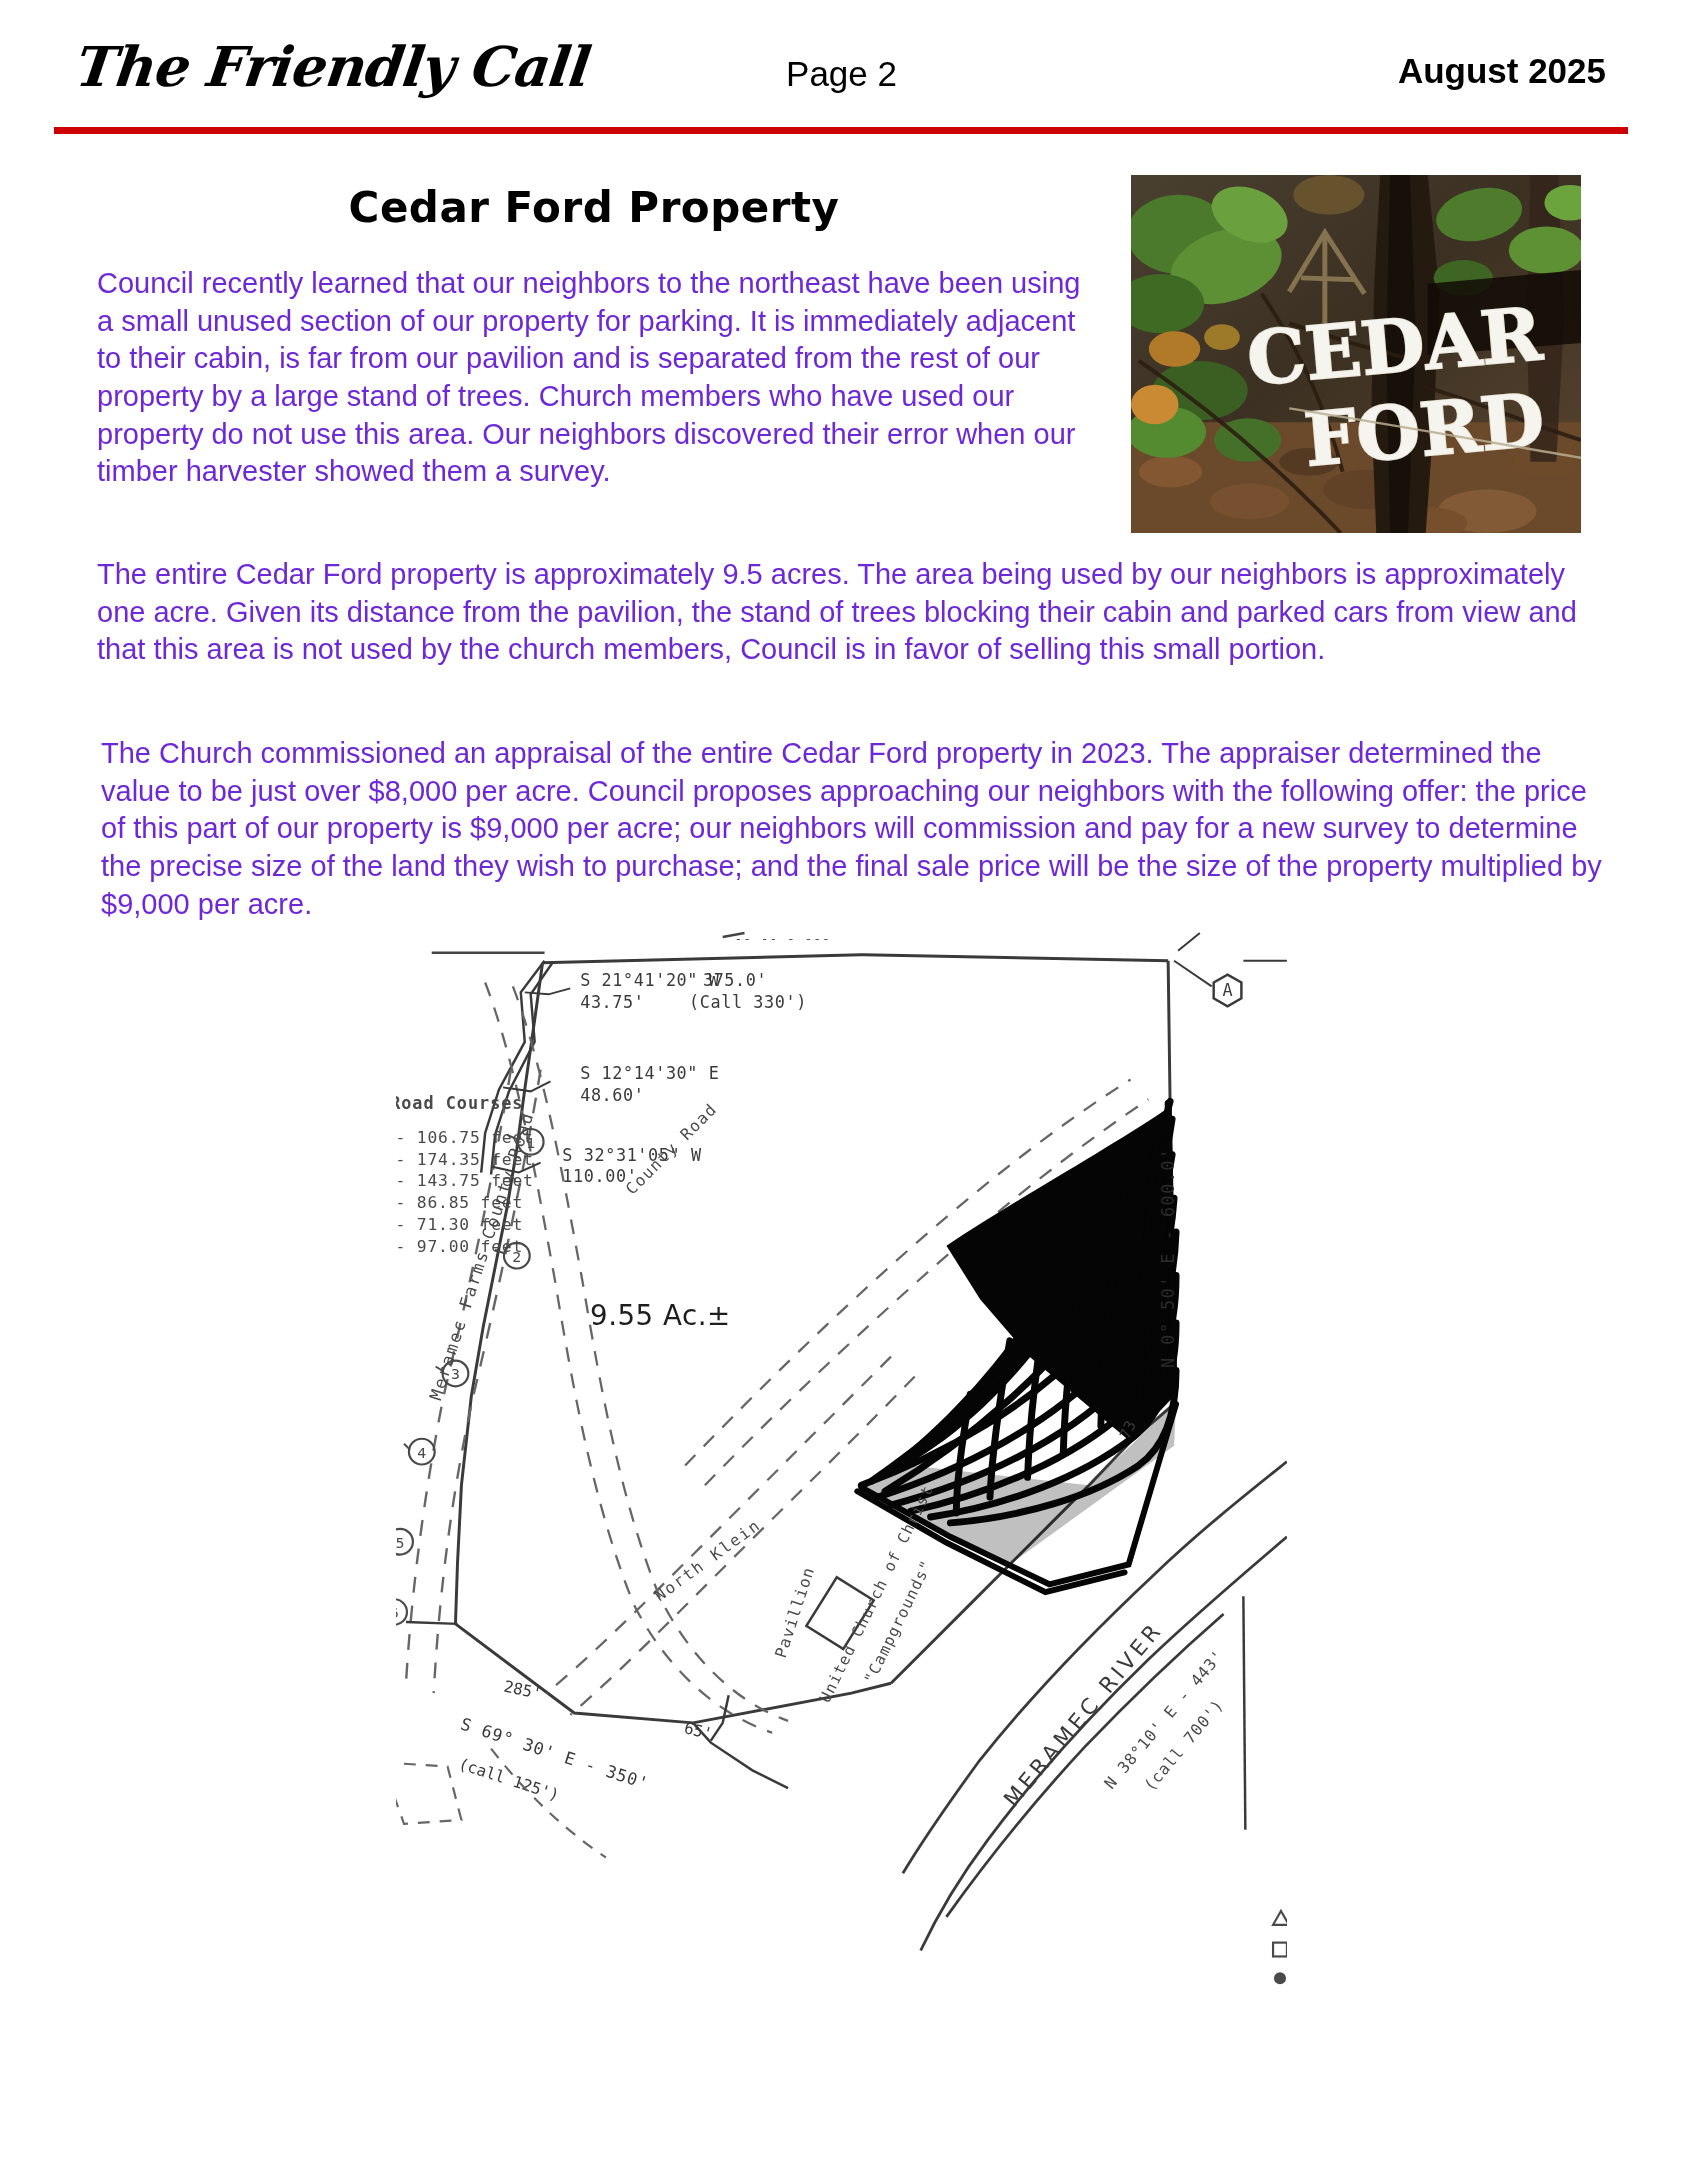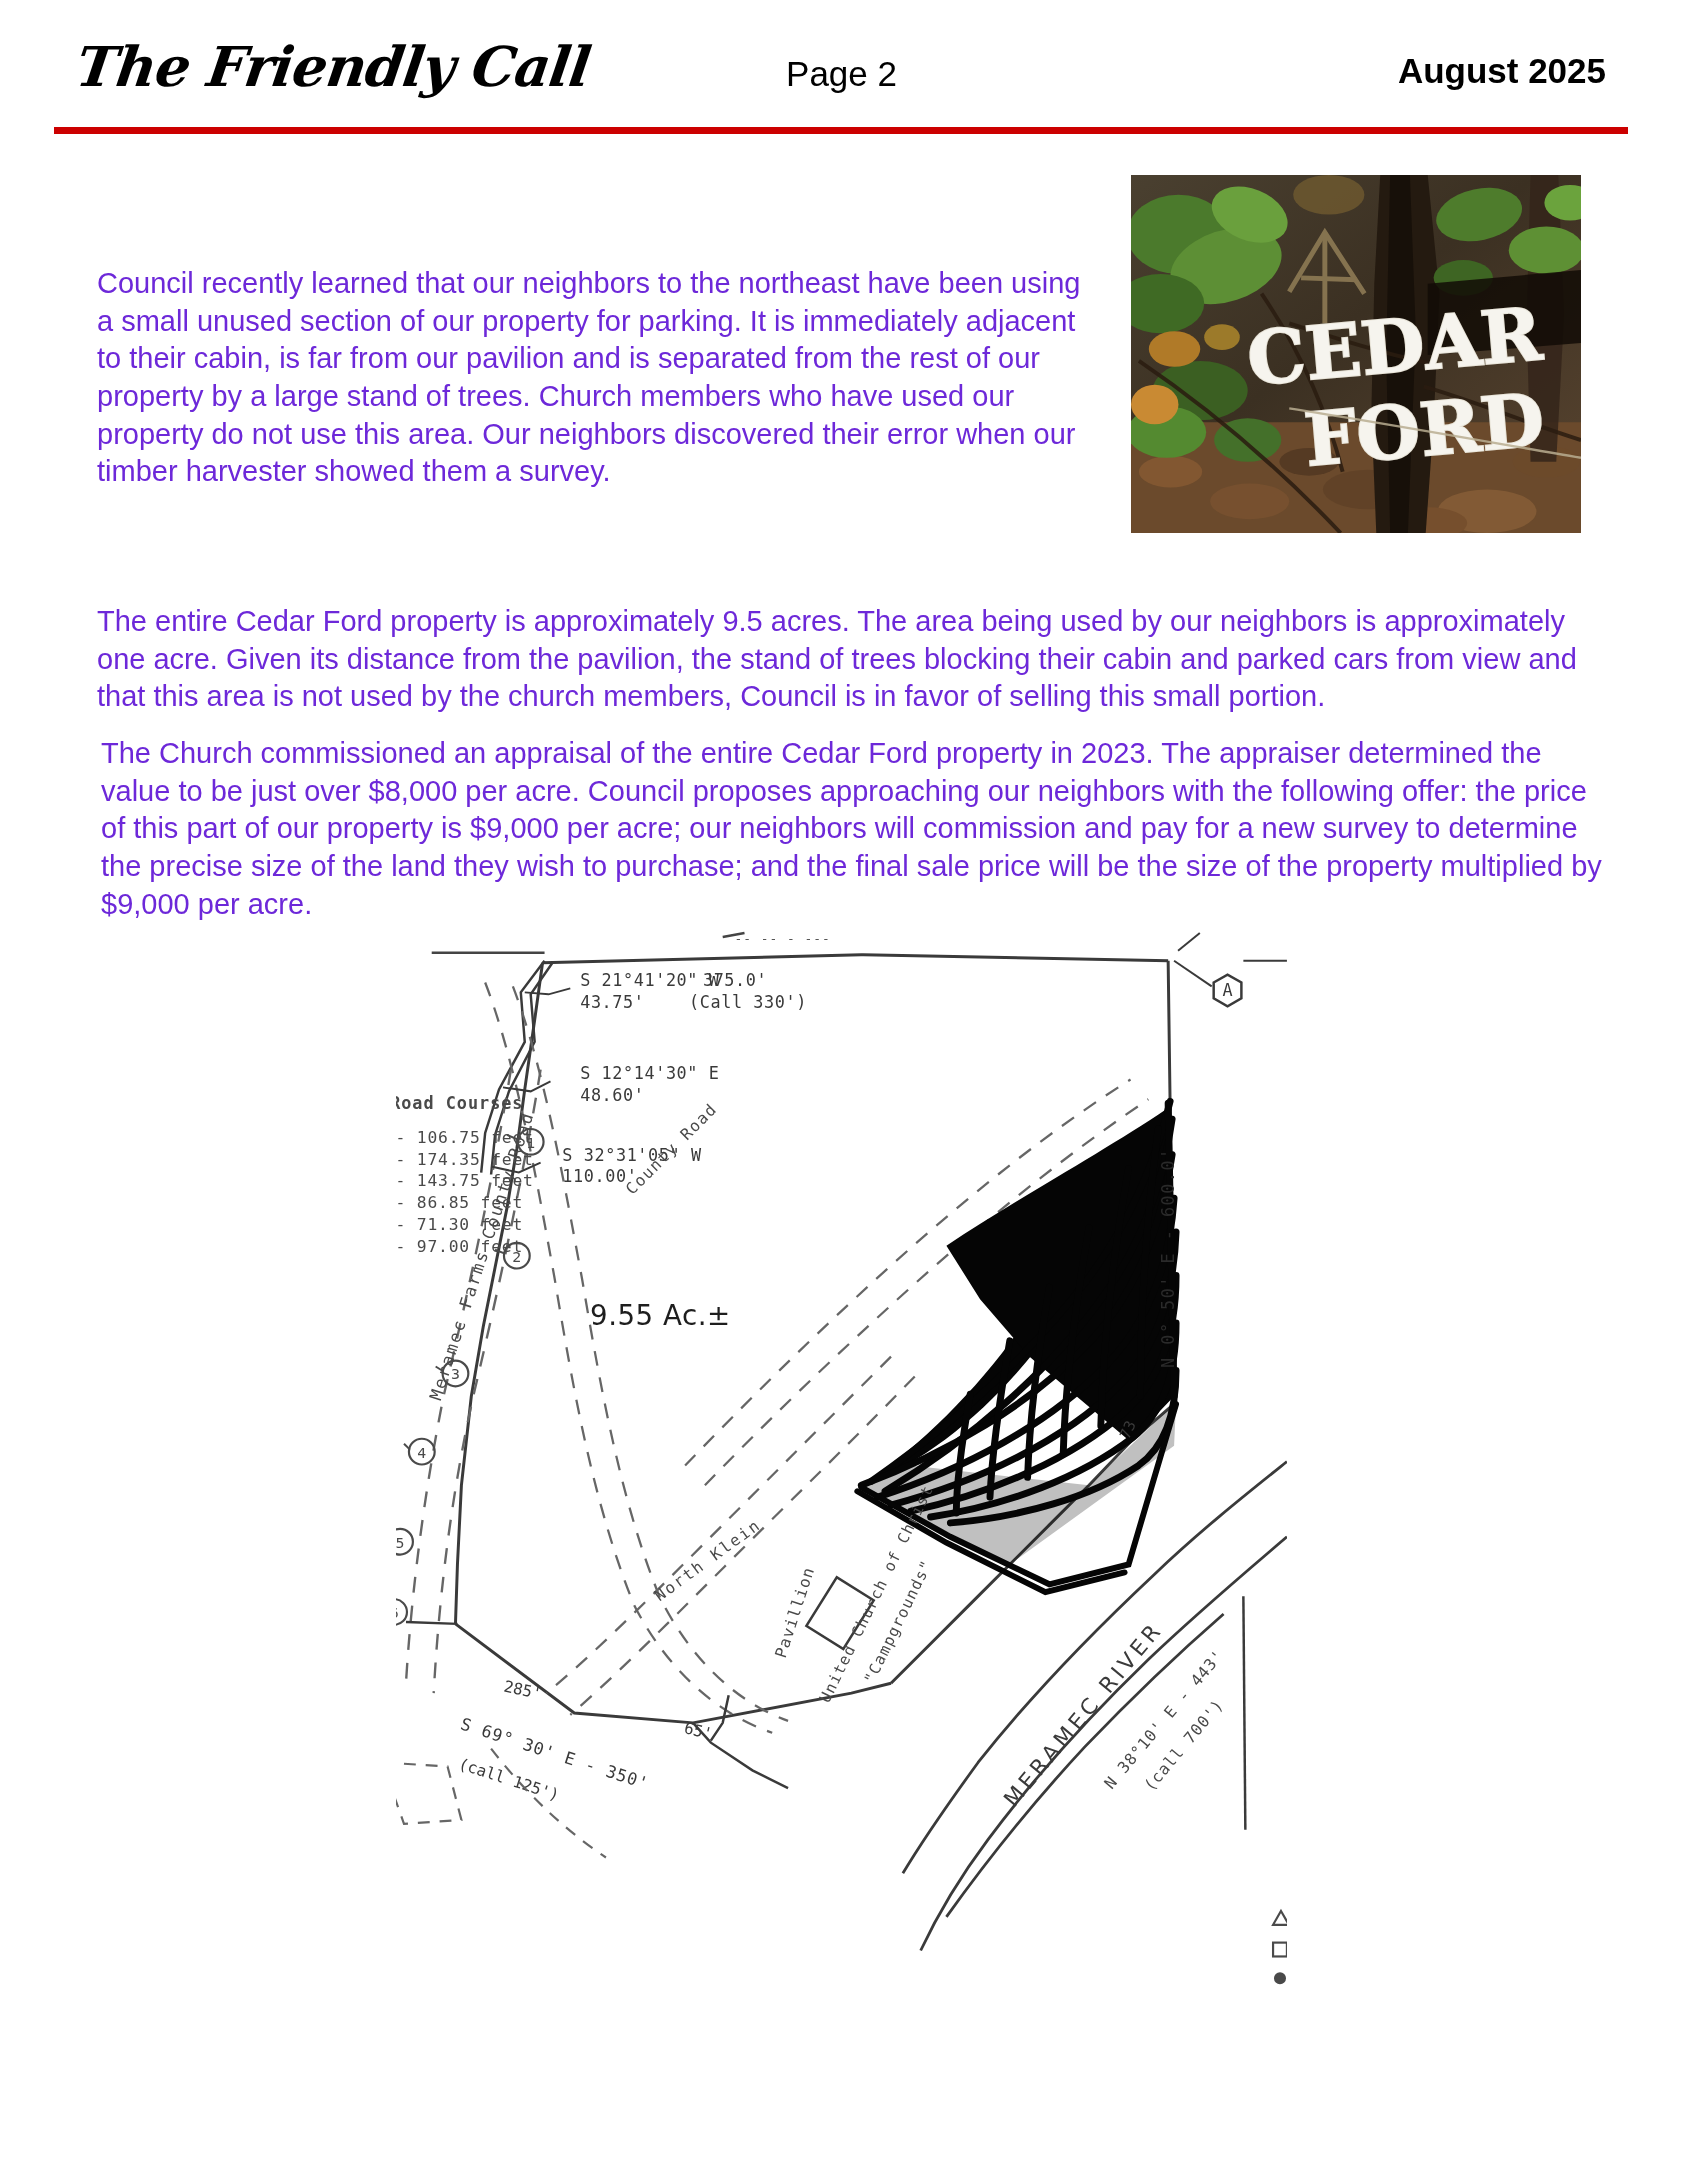--- a/index.html
+++ b/index.html
@@ -93,21 +93,20 @@
   }
   .para-1 {
     left: 97px;
     top: 265px;
     width: 990px;
   }
   .para-2 {
     left: 97px;
     top: 556px;
     width: 1495px;
-    margin-top: 47px;
   }
   .para-3 {
     left: 89px;
     top: 735px;
     width: 1515px;
     margin-left: 12px;
   }
 
   
   .photo {
@@ -136,20 +135,21 @@
 
 <div class="page">
 
   <div class="masthead">
     <div class="masthead-title">The Friendly Call</div>
     <div class="masthead-page">Page 2</div>
     <div class="masthead-date">August 2025</div>
     <div class="masthead-rule"></div>
   </div>
 
+  <div class="article-title">Cedar Ford Property</div>
 
   <div class="para para-1">Council recently learned that our neighbors to the northeast have been using a small unused section of our property for parking. It is immediately adjacent to their cabin, is far from our pavilion and is separated from the rest of our property by a large stand of trees. Church members who have used our property do not use this area. Our neighbors discovered their error when our timber harvester showed them a survey.</div>
   <div class="para para-2">The entire Cedar Ford property is approximately 9.5 acres. The area being used by our neighbors is approximately one acre. Given its distance from the pavilion, the stand of trees blocking their cabin and parked cars from view and that this area is not used by the church members, Council is in favor of selling this small portion.</div>
   <div class="para para-3">The Church commissioned an appraisal of the entire Cedar Ford property in 2023. The appraiser determined the value to be just over $8,000 per acre. Council proposes approaching our neighbors with the following offer: the price of this part of our property is $9,000 per acre; our neighbors will commission and pay for a new survey to determine the precise size of the land they wish to purchase; and the final sale price will be the size of the property multiplied by $9,000 per acre.</div>
 
   <div class="photo">
     <svg width="450" height="358" viewBox="0 0 455 362" xmlns="http://www.w3.org/2000/svg">
       <defs>
         <linearGradient id="bgGrad" x1="0" y1="0" x2="1" y2="1">
           <stop offset="0%" stop-color="#4a4030"></stop>

